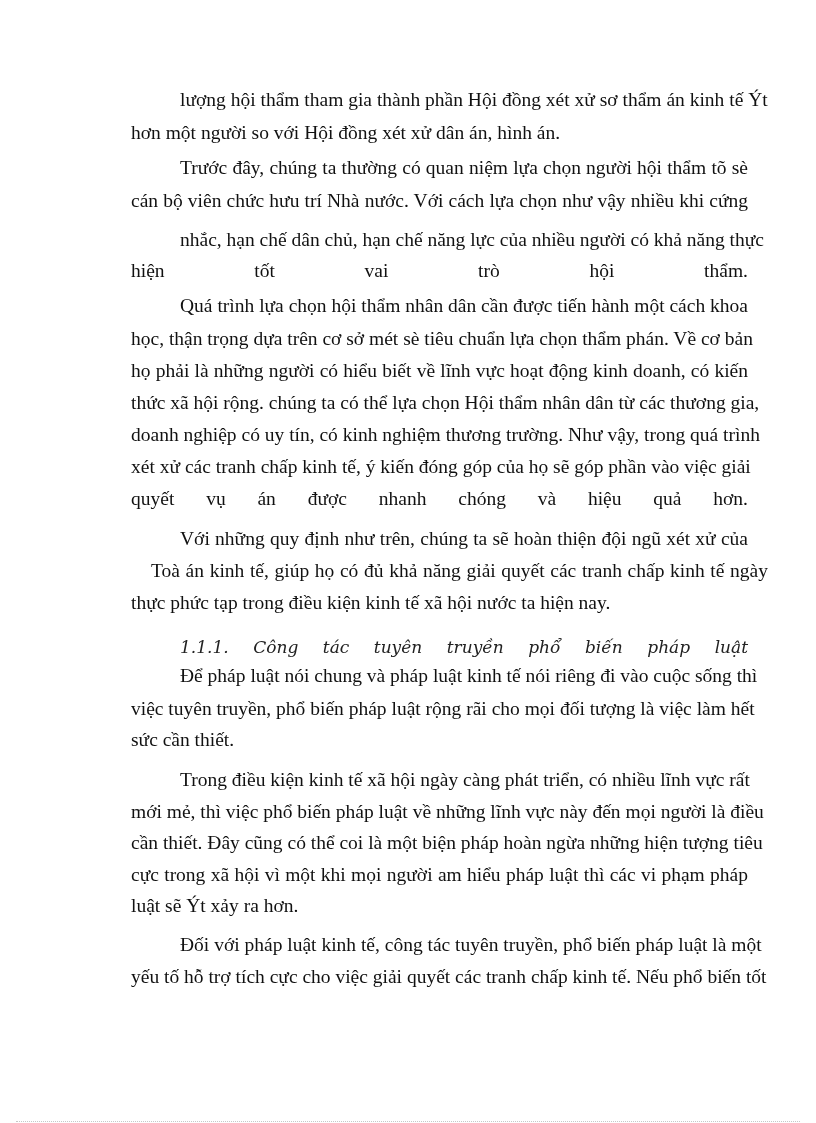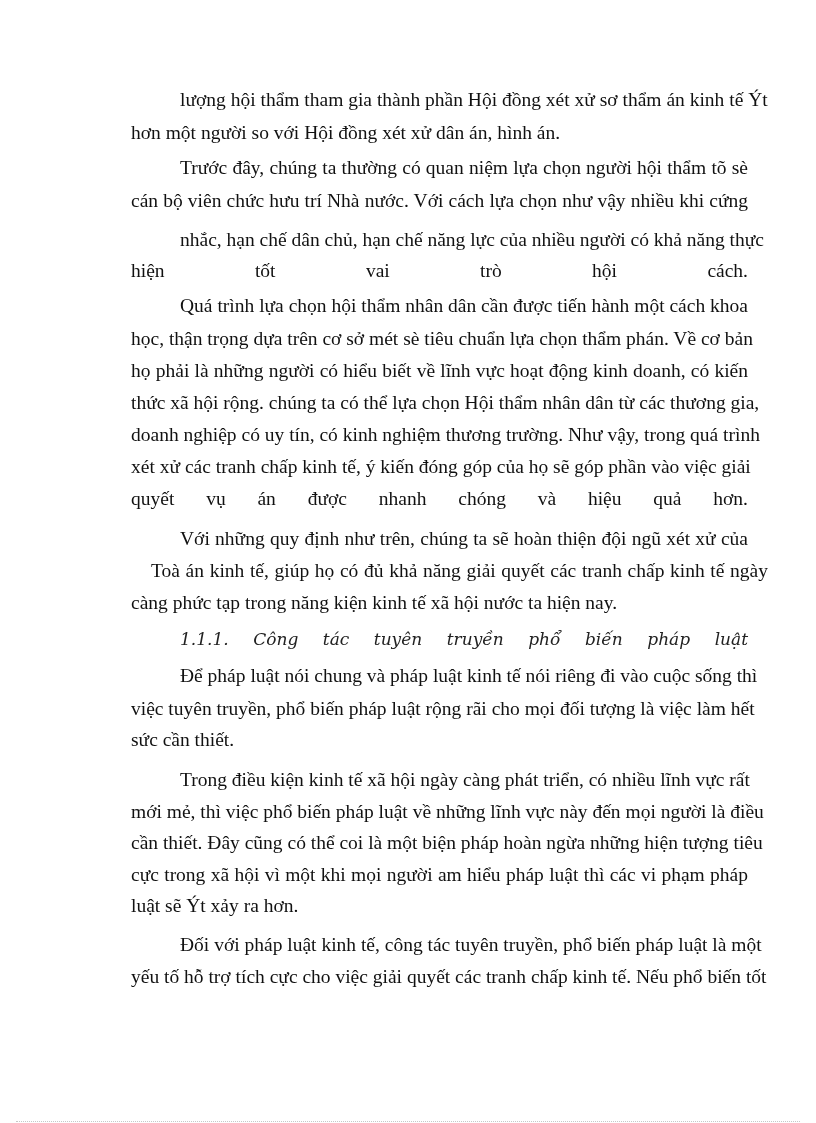--- a/index.html
+++ b/index.html
@@ -11,51 +11,52 @@
     .line {
       position: absolute; left: 131px; width: 617px; height: 28px;
       font-size: 19.5px; line-height: 28px; white-space: nowrap;
       text-align: justify; text-align-last: justify;
     }
     .line.indent { left: 180px; width: 568px; }
     .line.last { text-align-last: left; }
     .line.heading {
       font-family: "DejaVu Serif", serif; font-style: italic; font-size: 17px;
       color: #222222;
+      margin-top: 8px;
     }
     .page-number {
       position: absolute; left: 0; width: 816px; top: 1064px; text-align: center;
       font-family: "Liberation Sans", sans-serif; font-size: 13px; color: #222;
     }
     .page-border {
       position: absolute; left: 16px; right: 16px; top: 1121px; height: 0;
       border-top: 1px dotted #c8c8c8;
     }
   </style>
 </head>
 <body>
 
 <div class="page">
   <div id="body-text">
       <div class="line indent" style="top: 86px;">lượng hội thẩm tham gia thành phần Hội đồng xét xử sơ thẩm án kinh tế Ýt</div>
       <div class="line last" style="top: 119px;">hơn một người so với Hội đồng xét xử dân án, hình án.</div>
       <div class="line indent" style="top: 154px;">Trước đây, chúng ta thường có quan niệm lựa chọn người hội thẩm tõ sè</div>
       <div class="line" style="top: 187px;">cán bộ viên chức hưu trí Nhà nước. Với cách lựa chọn như vậy nhiều khi cứng</div>
       <div class="line indent" style="top: 226px;">nhắc, hạn chế dân chủ, hạn chế năng lực của nhiều người có khả năng thực</div>
-      <div class="line" style="top: 257px;">hiện tốt vai trò hội cách.</div>
+      <div class="line" style="top: 257px;">hiện tốt vai trò hội thẩm.</div>
       <div class="line indent" style="top: 292px;">Quá trình lựa chọn hội thẩm nhân dân cần được tiến hành một cách khoa</div>
       <div class="line" style="top: 325px;">học, thận trọng dựa trên cơ sở mét sè tiêu chuẩn lựa chọn thẩm phán. Về cơ bản</div>
       <div class="line" style="top: 357px;">họ phải là những người có hiểu biết về lĩnh vực hoạt động kinh doanh, có kiến</div>
       <div class="line" style="top: 389px;">thức xã hội rộng. chúng ta có thể lựa chọn Hội thẩm nhân dân từ các thương gia,</div>
       <div class="line" style="top: 421px;">doanh nghiệp có uy tín, có kinh nghiệm thương trường. Như vậy, trong quá trình</div>
       <div class="line" style="top: 453px;">xét xử các tranh chấp kinh tế, ý kiến đóng góp của họ sẽ góp phần vào việc giải</div>
       <div class="line" style="top: 485px;">quyết vụ án được nhanh chóng và hiệu quả hơn.</div>
       <div class="line indent" style="top: 525px;">Với những quy định như trên, chúng ta sẽ hoàn thiện đội ngũ xét xử của</div>
       <div class="line" style="top: 557px; margin-left: 20px;">Toà án kinh tế, giúp họ có đủ khả năng giải quyết các tranh chấp kinh tế ngày</div>
-      <div class="line last" style="top: 589px;">càng phức tạp trong năng kiện kinh tế xã hội nước ta hiện nay.</div>
+      <div class="line last" style="top: 589px;">thực phức tạp trong điều kiện kinh tế xã hội nước ta hiện nay.</div>
       <div class="line indent heading" style="top: 625px;">1.1.1. Công tác tuyên truyền phổ biến pháp luật</div>
       <div class="line indent" style="top: 662px;">Để pháp luật nói chung và pháp luật kinh tế nói riêng đi vào cuộc sống thì</div>
       <div class="line" style="top: 695px;">việc tuyên truyền, phổ biến pháp luật rộng rãi cho mọi đối tượng là việc làm hết</div>
       <div class="line last" style="top: 726px;">sức cần thiết.</div>
       <div class="line indent" style="top: 766px;">Trong điều kiện kinh tế xã hội ngày càng phát triển, có nhiều lĩnh vực rất</div>
       <div class="line" style="top: 798px;">mới mẻ, thì việc phổ biến pháp luật về những lĩnh vực này đến mọi người là điều</div>
       <div class="line" style="top: 829px;">cần thiết. Đây cũng có thể coi là một biện pháp hoàn ngừa những hiện tượng tiêu</div>
       <div class="line" style="top: 861px;">cực trong xã hội vì một khi mọi người am hiểu pháp luật thì các vi phạm pháp</div>
       <div class="line last" style="top: 892px;">luật sẽ Ýt xảy ra hơn.</div>
       <div class="line indent" style="top: 931px;">Đối với pháp luật kinh tế, công tác tuyên truyền, phổ biến pháp luật là một</div>

